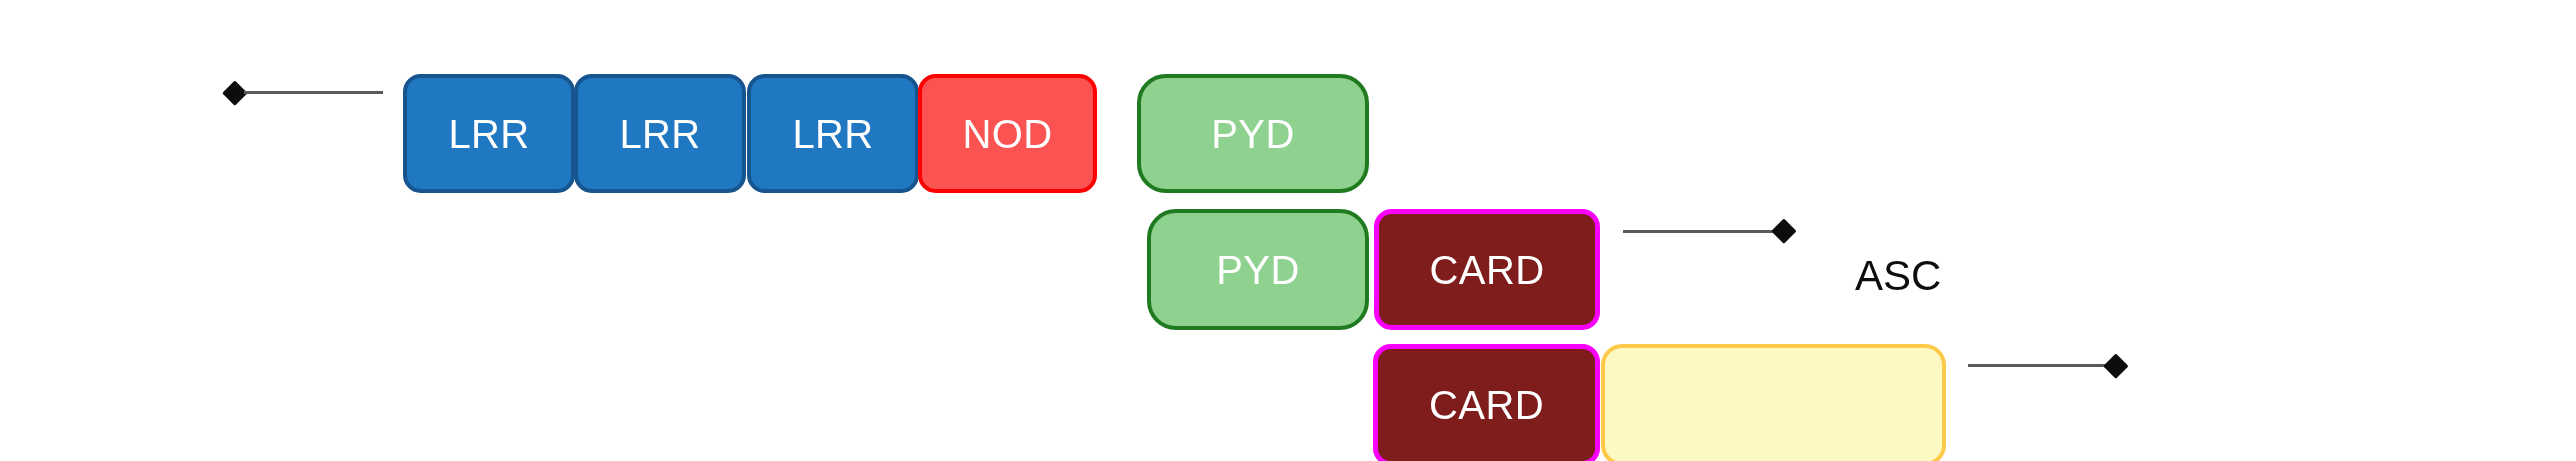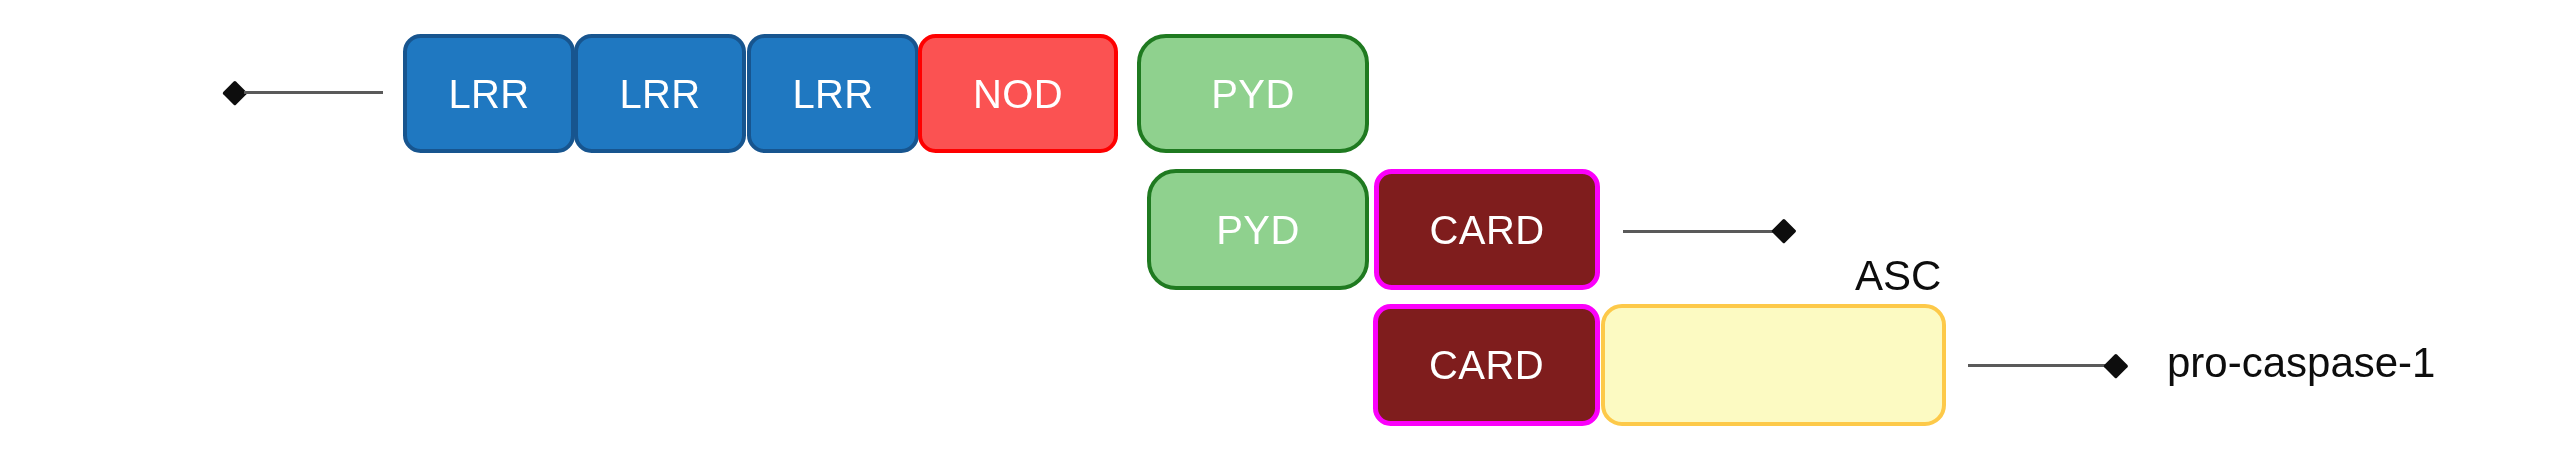--- a/index.html
+++ b/index.html
@@ -22,20 +22,21 @@
     align-items: center;
     justify-content: center;
     border-style: solid;
     border-radius: 17.7px;
     color: #ffffff;
     font-weight: 400;
     font-size: 40px;
     letter-spacing: 0.4px;
     line-height: 1;
     white-space: nowrap;
+    margin-top: 40px;
   }
   .lrr {
     background: #1F78C1;
     border-color: #17558F;
     border-width: 4px;
   }
   .nod {
     background: #FB5252;
     border-color: #FE0000;
     border-width: 4.8px;
@@ -87,21 +88,21 @@
   <div class="diamond" style="left:226px; top:84px;"></div>
 
   <div class="connector" style="left:244px; top:91px; width:139px;"></div>
 
   <div class="domain-box lrr" style="left:403px; top:34px; width:172px; height:119px;">LRR</div>
 
   <div class="domain-box lrr" style="left:574px; top:34px; width:172px; height:119px;">LRR</div>
 
   <div class="domain-box lrr" style="left:747px; top:34px; width:172px; height:119px;">LRR</div>
 
-  <div class="domain-box nod" style="left:918px; top:34px; width:200px; height:119px;">NOD</div>
+  <div class="domain-box nod" style="left:918px; top:34px; width:179px; height:119px;">NOD</div>
 
   <div class="domain-box pyd" style="left:1137px; top:34px; width:232px; height:119px;">PYD</div>
 
   <div class="domain-box pyd" style="left:1147px; top:169px; width:222px; height:121px;">PYD</div>
 
   <div class="domain-box card" style="left:1374px; top:169px; width:226px; height:121px;">CARD</div>
 
   <div class="connector" style="left:1623px; top:230px; width:153px;"></div>
 
   <div class="diamond" style="left:1775px; top:222px;"></div>
@@ -109,16 +110,15 @@
   <div class="side-label" style="left:1855px; top:208px;margin-top:47px;">ASC</div>
 
   <div class="domain-box card" style="left:1373px; top:304px; width:227px; height:122px;">CARD</div>
 
   <div class="domain-box empty-yellow" style="left:1601px; top:304px; width:345px; height:122px;"></div>
 
   <div class="connector" style="left:1968px; top:364px; width:145px;"></div>
 
   <div class="diamond" style="left:2107px; top:357px;"></div>
 
-  <div class="side-label" style="left:2167px; top:342px;">pro-caspase-1</div>
 
 </div>
 
 
 </body></html>

